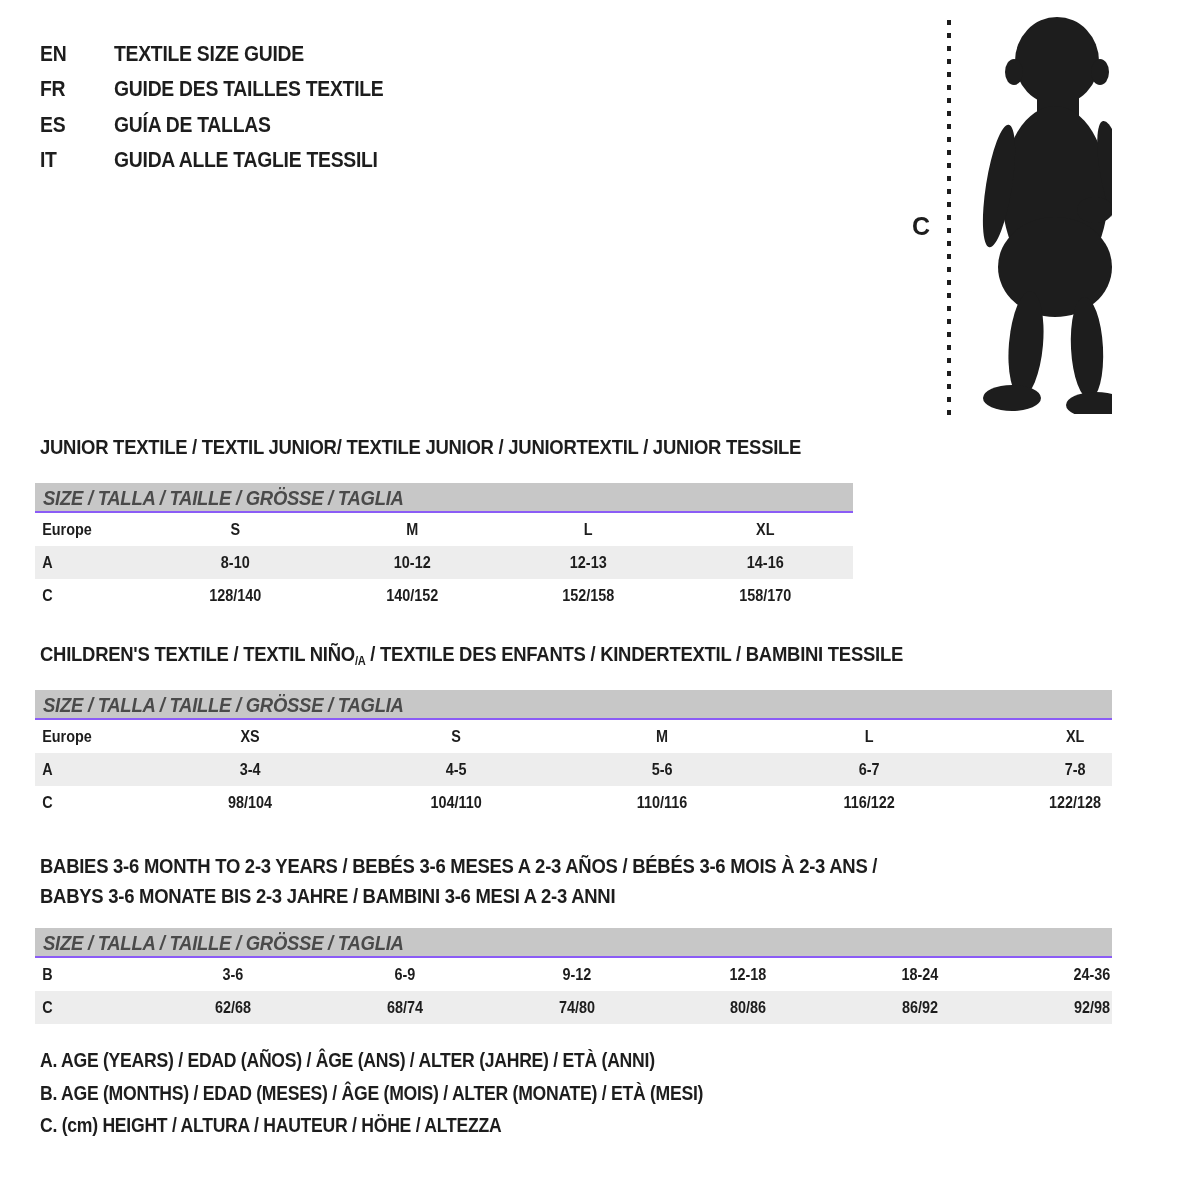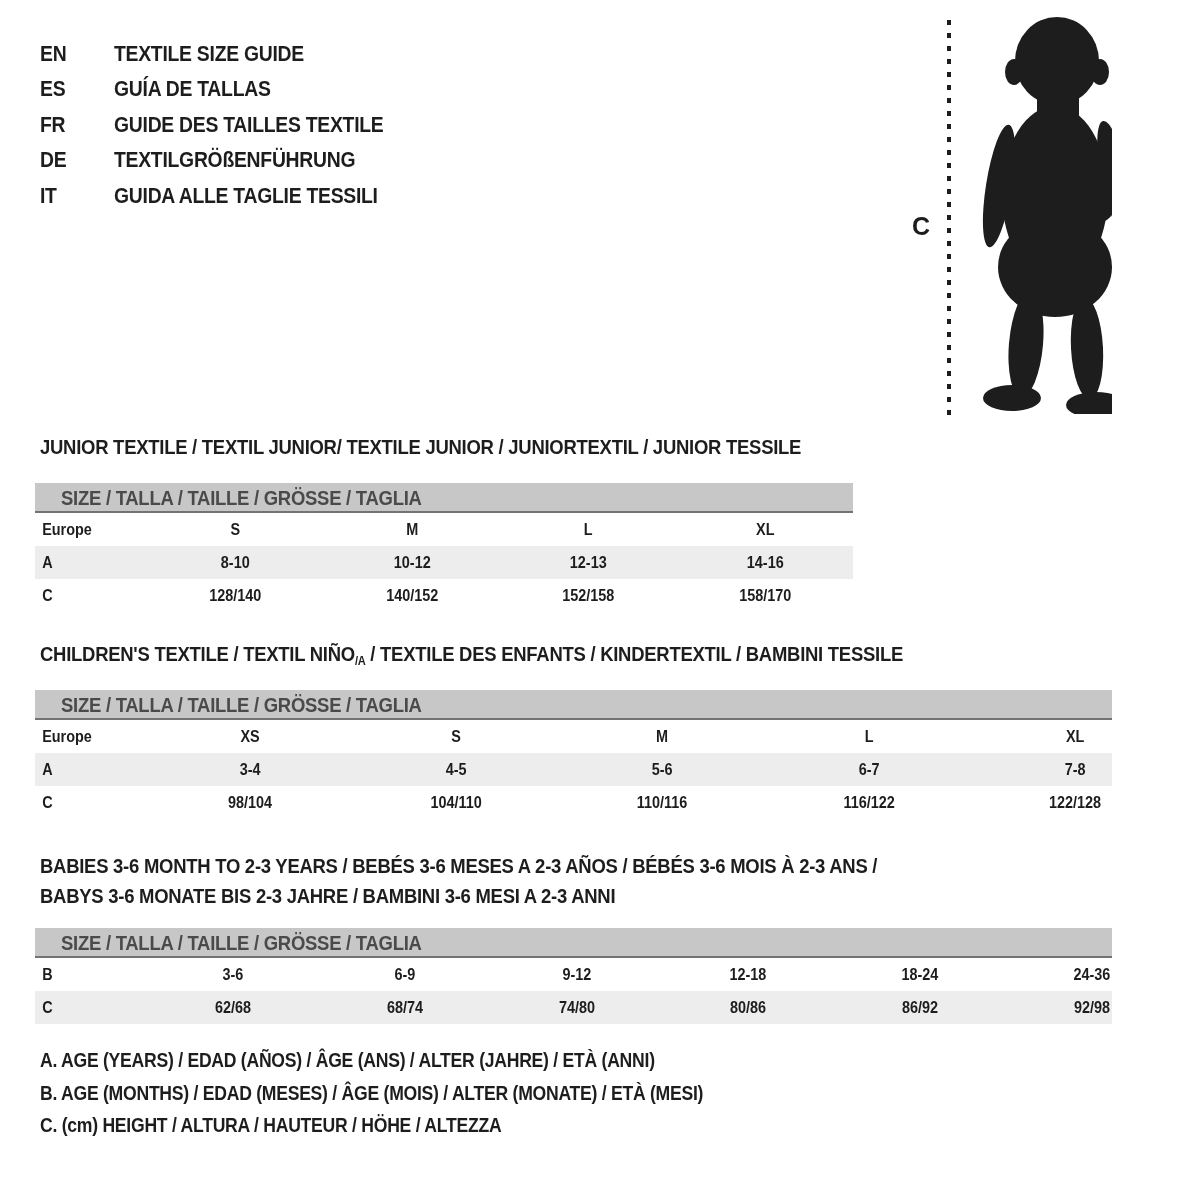--- a/index.html
+++ b/index.html
@@ -35,22 +35,22 @@
   .sec-title{
     position:absolute;left:40px;font-size:21px;letter-spacing:-0.3px;white-space:nowrap;
     transform:scaleX(.88);transform-origin:0 50%;
   }
   .sec-title .sub{font-size:0.6em;vertical-align:-0.3em;}
   .two-line{line-height:29.5px;}
   
   .table{position:absolute;left:35px;}
   .band{
     height:30px;line-height:30px;background:var(--band_bg);
-    border-bottom:2px solid #737373;color:var(--band_text);
-    padding-left:26px;font-size:21px;white-space:nowrap;overflow:visible;
+    border-bottom:2px solid #8b5cf6;color:var(--band_text);
+    padding-left:8px;font-size:21px;white-space:nowrap;overflow:visible;font-style:italic;
   }
   .band span{display:inline-block;transform:scaleX(.88);transform-origin:0 50%;letter-spacing:-0.3px;}
   .trow{display:grid;height:33px;line-height:33px;font-size:16px;}
   .trow.stripe{background:var(--stripe);}
   .tlabel{padding-left:8px;text-align:left;transform:scaleX(.9);transform-origin:0 50%;}
   .tcell{text-align:center;transform:scaleX(.9);transform-origin:50% 50%;}
   .cols4{grid-template-columns:112px repeat(4,1fr);}
   .cols5{grid-template-columns:112px repeat(5,1fr);}
   .cols6{grid-template-columns:112px repeat(6,1fr);}
   
@@ -64,30 +64,26 @@
 <body>
 
 <div class="page">
 
   <div class="langs">
     <div class="lang-row">
       <span class="lang-code">EN</span>
       <span class="lang-label">TEXTILE SIZE GUIDE</span>
     </div>
     <div class="lang-row">
+      <span class="lang-code">FR</span>
+      <span class="lang-label">GUIDE DES TAILLES TEXTILE</span>
+    </div>
+    <div class="lang-row">
       <span class="lang-code">ES</span>
       <span class="lang-label">GUÍA DE TALLAS</span>
-    </div>
-    <div class="lang-row">
-      <span class="lang-code">FR</span>
-      <span class="lang-label">GUIDE DES TAILLES TEXTILE</span>
-    </div>
-    <div class="lang-row">
-      <span class="lang-code">DE</span>
-      <span class="lang-label">TEXTILGRÖßENFÜHRUNG</span>
     </div>
     <div class="lang-row">
       <span class="lang-code">IT</span>
       <span class="lang-label">GUIDA ALLE TAGLIE TESSILI</span>
     </div>
   </div>
 
   <div class="measure-line"></div>
   <div class="measure-label">C</div>
   <svg class="baby-svg" viewBox="0 0 160 400" aria-hidden="true">

